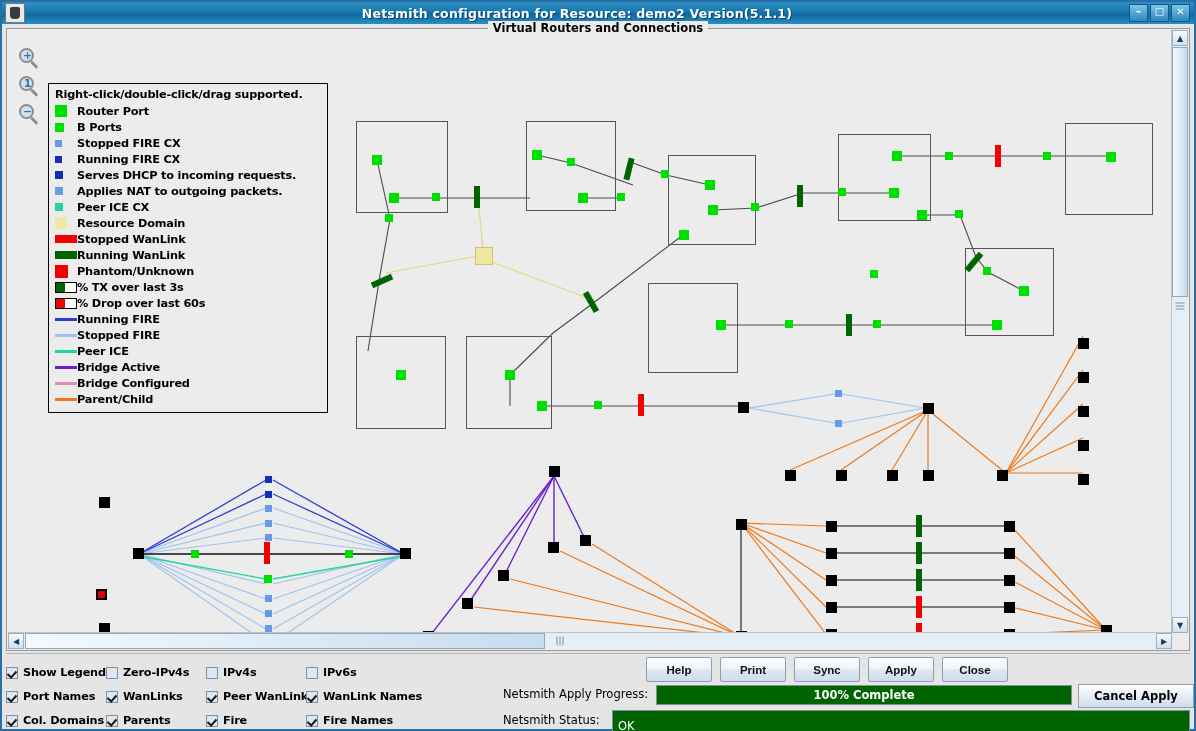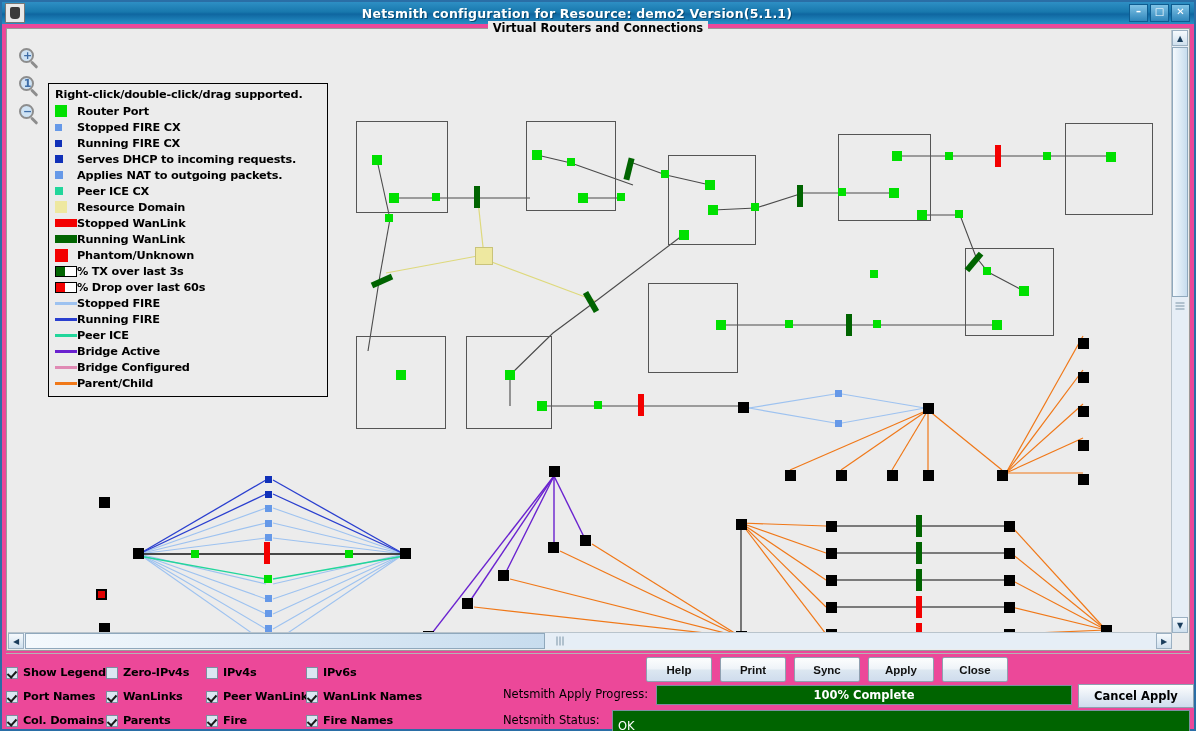--- a/index.html
+++ b/index.html
@@ -1,18 +1,18 @@
 <!DOCTYPE html>
 <html><head>
 <meta charset="utf-8">
 <style>
   html,body{margin:0;padding:0;}
   body{width:1196px;height:731px;overflow:hidden;background:#d6d2c8;
        font-family:"DejaVu Sans","Liberation Sans",sans-serif;font-size:11px;color:#000;}
-  .app{position:absolute;inset:0;background:#ec4899;border:2px solid #2a6ea6;box-sizing:border-box;}
+  .app{position:absolute;inset:0;background:#e5e5e5;border:2px solid #2a6ea6;box-sizing:border-box;}
 
   
   .titlebar{position:absolute;left:0;top:0;width:100%;height:22px;
     background:linear-gradient(to bottom,#2e8fc4 0%,#1878ad 45%,#0f66a0 55%,#2790c6 100%);
     display:flex;align-items:center;}
   .tb-icon{width:18px;height:18px;margin-left:3px;background:#e9e9e9;border:1px solid #777;
     position:relative;flex:0 0 auto;}
   .tb-icon:after{content:"";position:absolute;left:4px;top:3px;width:10px;height:12px;
     background:#3a3a3a;border-radius:2px 2px 4px 4px;}
   .tb-title{flex:1;text-align:center;color:#fff;font-weight:bold;font-size:12.5px;
@@ -302,20 +302,26 @@
           <div class="hdr">Right-click/double-click/drag supported.</div>
           <div id="legend-rows">
               <div class="lrow">
                 <div class="lswatch">
                   <span class="sq" style="width:12px;height:12px;background:#00e000"></span>
                 </div>
                 <div class="ltxt">Router Port</div>
               </div>
               <div class="lrow">
                 <div class="lswatch">
+                  <span class="sq" style="width:9px;height:9px;background:#00e000"></span>
+                </div>
+                <div class="ltxt">B Ports</div>
+              </div>
+              <div class="lrow">
+                <div class="lswatch">
                   <span class="sq" style="width:7px;height:7px;background:#6699e8"></span>
                 </div>
                 <div class="ltxt">Stopped FIRE CX</div>
               </div>
               <div class="lrow">
                 <div class="lswatch">
                   <span class="sq" style="width:7px;height:7px;background:#1030b8"></span>
                 </div>
                 <div class="ltxt">Running FIRE CX</div>
               </div>
@@ -372,29 +378,29 @@
               <div class="lrow">
                 <div class="lswatch">
                   <span class="meter">
                     <i style="width:45%;background:#f30000"></i>
                   </span>
                 </div>
                 <div class="ltxt">% Drop over last 60s</div>
               </div>
               <div class="lrow">
                 <div class="lswatch">
+                  <span class="line" style="background:#2a3fcf"></span>
+                </div>
+                <div class="ltxt">Running FIRE</div>
+              </div>
+              <div class="lrow">
+                <div class="lswatch">
                   <span class="line" style="background:#9dc2f0"></span>
                 </div>
                 <div class="ltxt">Stopped FIRE</div>
-              </div>
-              <div class="lrow">
-                <div class="lswatch">
-                  <span class="line" style="background:#2a3fcf"></span>
-                </div>
-                <div class="ltxt">Running FIRE</div>
               </div>
               <div class="lrow">
                 <div class="lswatch">
                   <span class="line" style="background:#22d69b"></span>
                 </div>
                 <div class="ltxt">Peer ICE</div>
               </div>
               <div class="lrow">
                 <div class="lswatch">
                   <span class="line" style="background:#6a22cf"></span>

